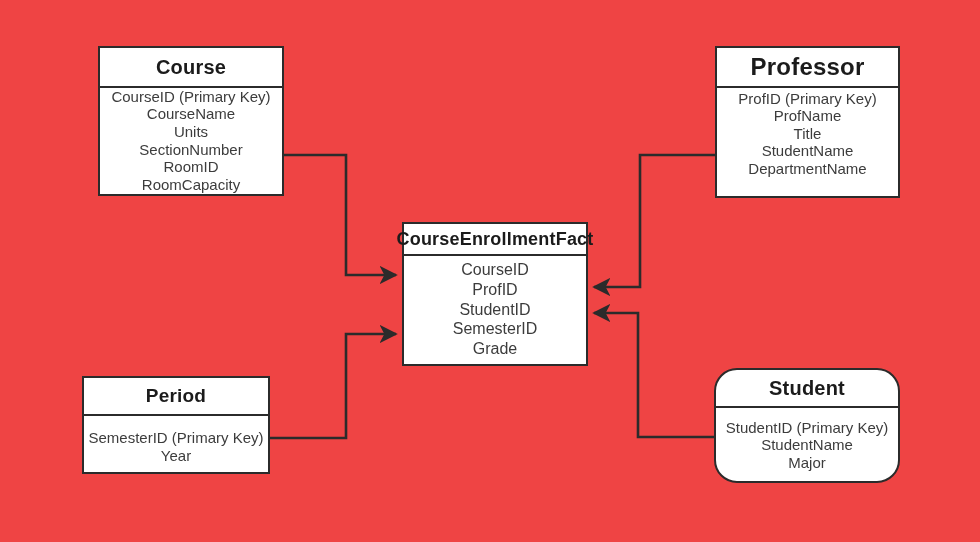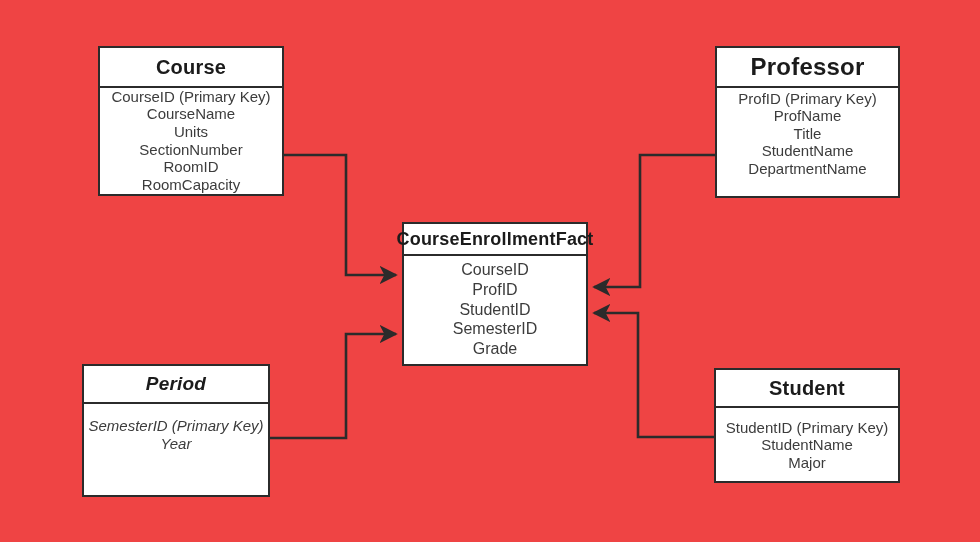--- a/index.html
+++ b/index.html
@@ -68,27 +68,27 @@
   #ent-professor .entity-body { height: 92px; justify-content: center; }
   #ent-professor .field { font-size: 15px; }
 
   
   #ent-fact { left: 402px; top: 222px; width: 186px; height: 144px; }
   #ent-fact .entity-header { height: 32px; font-size: 18px; }
   #ent-fact .entity-body { height: 108px; }
   #ent-fact .field { font-size: 16px; line-height: 1.23; }
 
   
-  #ent-period { left: 82px; top: 364px; width: 188px; height: 133px; font-style: italic; }
+  #ent-period { left: 82px; top: 376px; width: 188px; height: 98px; }
   #ent-period .entity-header { height: 38px; font-size: 19px; }
   #ent-period .entity-body { height: 62px; }
   #ent-period .field { font-size: 15px; }
 
   
-  #ent-student { left: 714px; top: 368px; width: 186px; height: 115px; }
+  #ent-student { left: 714px; top: 368px; width: 186px; height: 115px; border-radius: 23px; }
   #ent-student .entity-header { height: 38px; font-size: 20px; }
   #ent-student .entity-body { height: 75px; }
   #ent-student .field { font-size: 15px; }
 </style>
 </head>
 <body>
 
 <div id="canvas">
 
   <svg class="svg-layer" viewBox="0 0 980 542" xmlns="http://www.w3.org/2000/svg">

